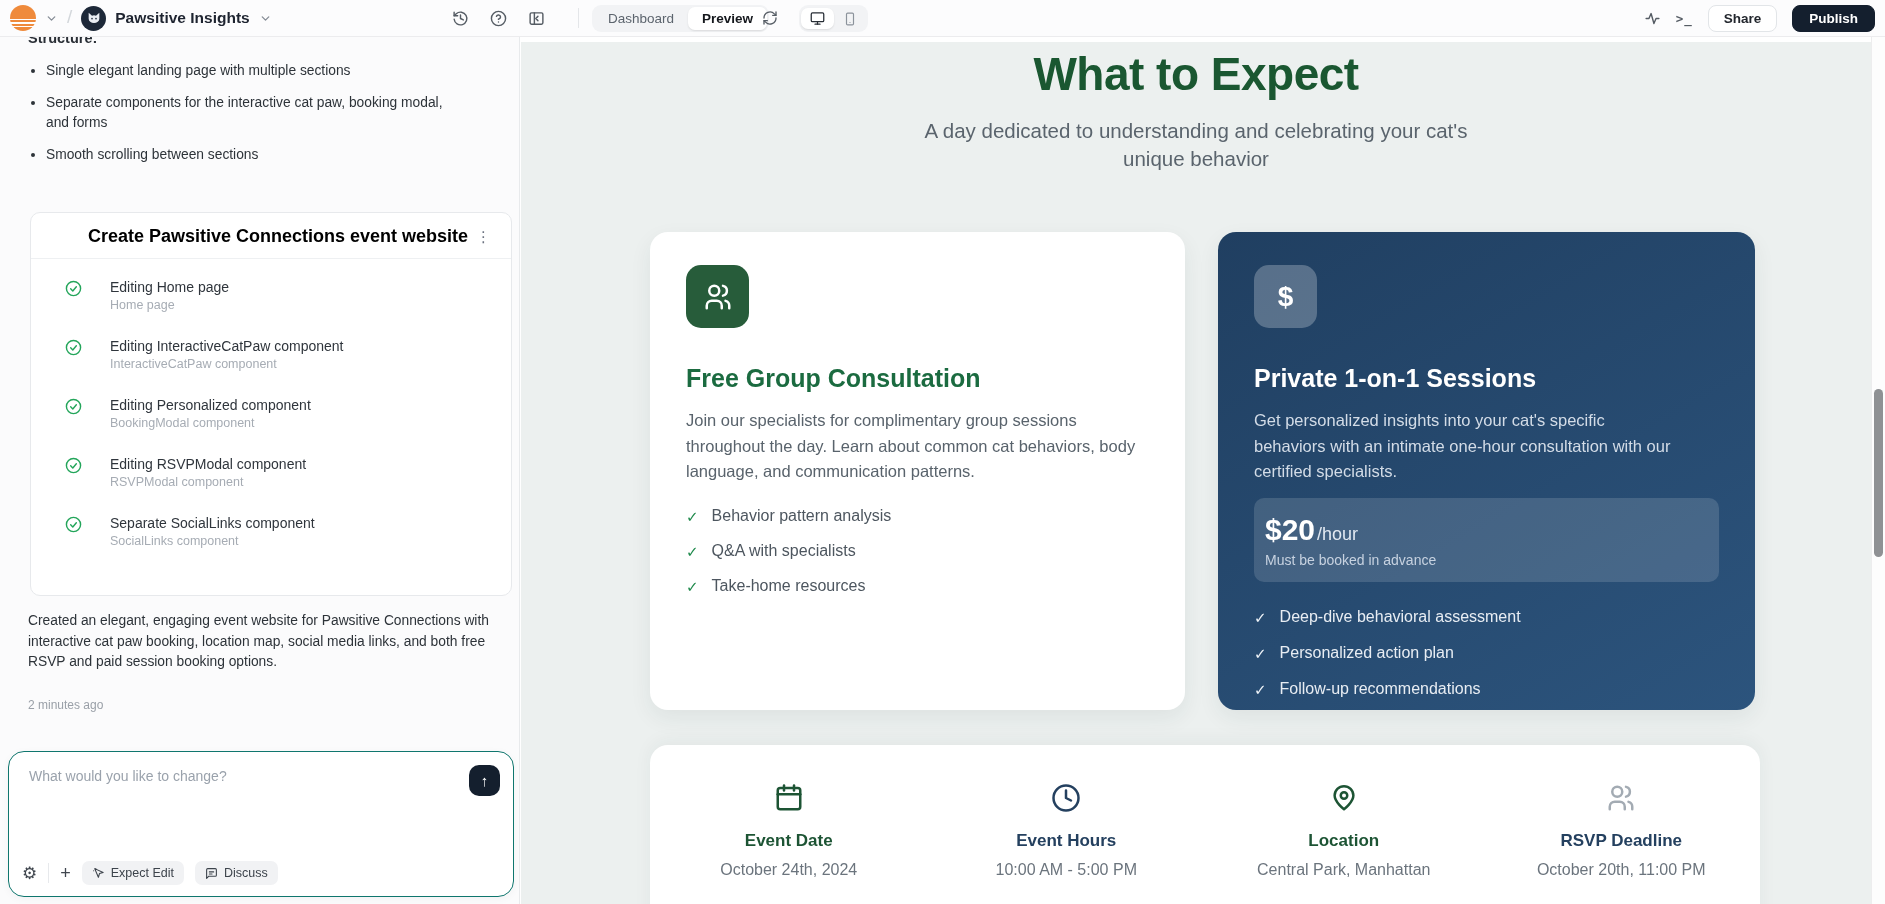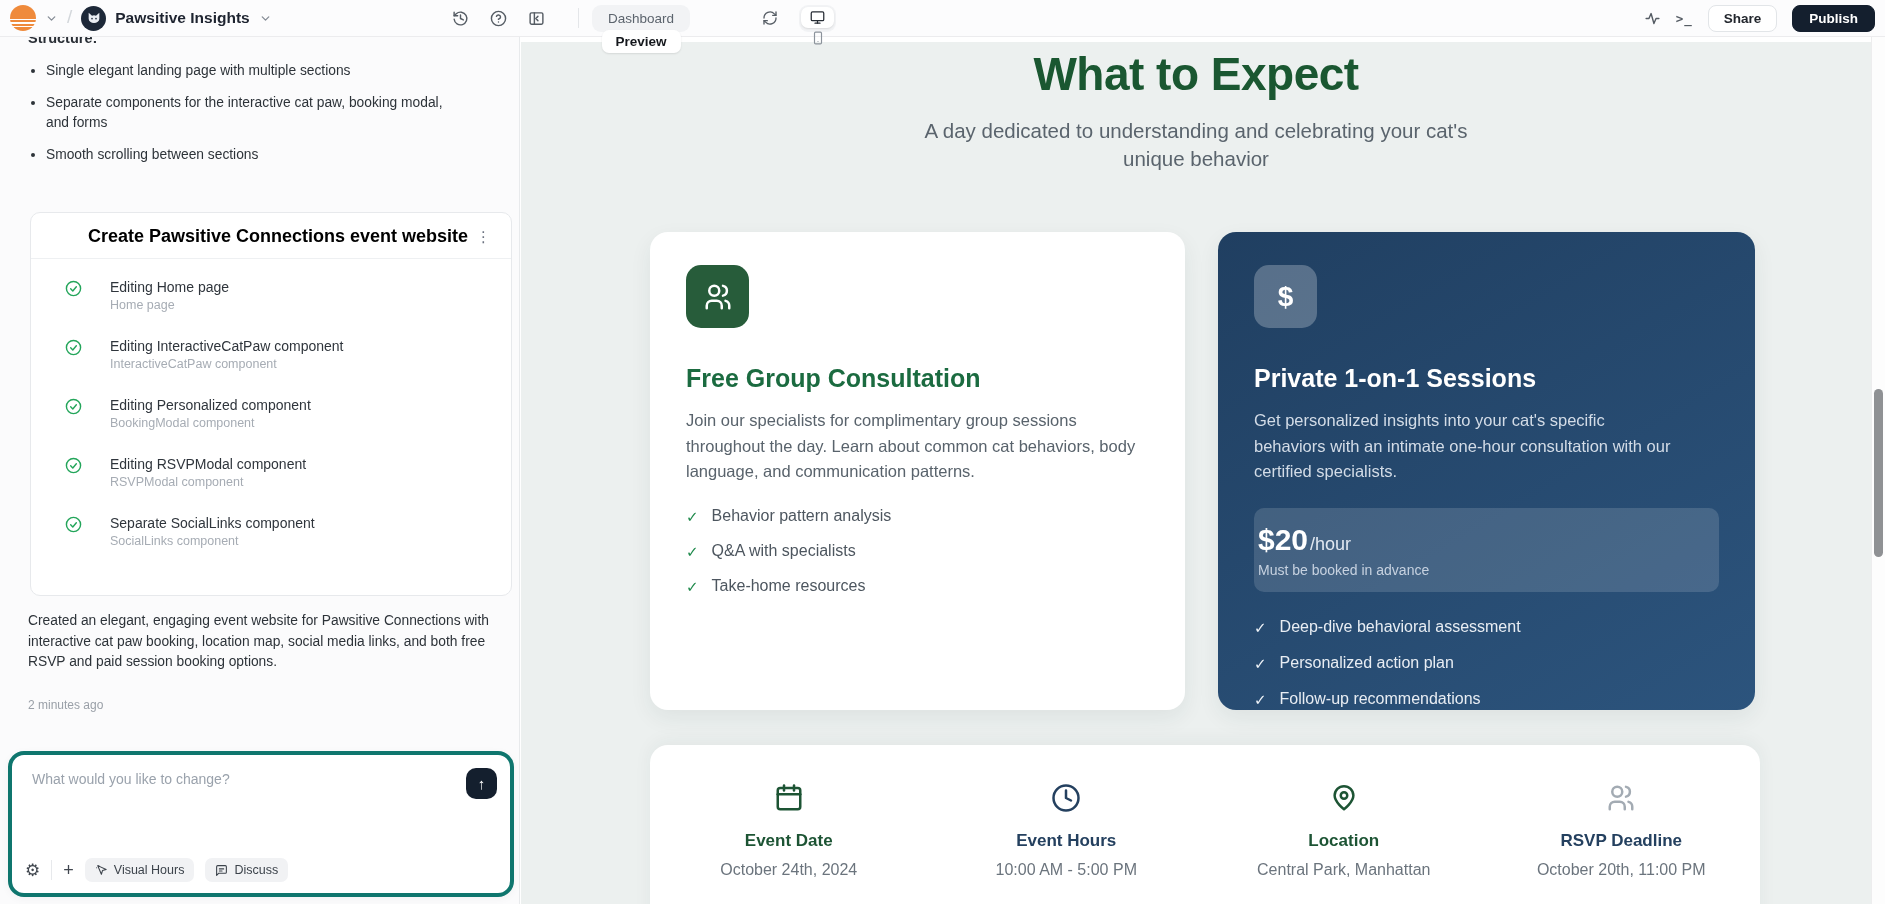--- a/index.html
+++ b/index.html
@@ -11,21 +11,21 @@
   .topbar { position:absolute; left:0; top:0; width:1885px; height:37px; background:#fcfcfd; border-bottom:1px solid #ececee; z-index:30; }
   .tb-left { position:absolute; left:10px; top:0; height:36px; display:flex; align-items:center; gap:9px; }
   .logo { width:26px; height:26px; border-radius:50%;
     background:linear-gradient(to bottom,#ef8a3b 0 52%, #fff 52% 58%, #ef8a3b 58% 66%, #fff 66% 72%, #ef8a3b 72% 80%, #fff 80% 85%, #ef8a3b 85%); }
   .chev { color:#858c95; }
   .slash { color:#d3d7db; font-size:19px; font-weight:300; transform:translateY(-1px); }
   .avatar { width:25px; height:25px; border-radius:50%; background:#1d2838; display:flex; align-items:center; justify-content:center; }
   .proj-name { font-size:15.5px; font-weight:700; color:#1e2430; }
   .tb-icons { position:absolute; left:452px; top:0; height:36px; display:flex; align-items:center; gap:21px; color:#555c64; }
   .tb-div { position:absolute; left:578px; top:8px; width:1px; height:20px; background:#e4e6e9; }
-  .seg { position:absolute; top:5px; height:27px; background:#f2f3f5; border-radius:9px; display:flex; align-items:center; padding:2px;flex-direction:column; }
+  .seg { position:absolute; top:5px; height:27px; background:#f2f3f5; border-radius:9px; display:flex; align-items:center; padding:2px; }
   .seg-tabs { left:592px; }
   .seg-item { font-size:13.5px; color:#5c646d; padding:4px 14px; border-radius:7px; font-weight:500; }
   .seg-item.active { background:#fff; color:#15181d; font-weight:700; box-shadow:0 1px 2px rgba(0,0,0,.10); }
   .tb-refresh { position:absolute; left:762px; top:10px; color:#555c64; }
   .seg-device { left:799px; }
   .seg-dev-item { padding:3px 9px; border-radius:7px; color:#8b929b; display:flex; align-items:center; }
   .seg-dev-item.active { background:#fff; color:#272d35; box-shadow:0 1px 2px rgba(0,0,0,.10); }
   .tb-right { position:absolute; right:10px; top:0; height:36px; display:flex; align-items:center; gap:15px; }
   .term { font-family:"DejaVu Sans Mono","Liberation Mono",monospace; font-size:12.5px; font-weight:700; color:#555c64; letter-spacing:1px; }
   .btn-share { background:#fff; border:1px solid #e2e5e8; border-radius:8px; padding:5px 15px; font-size:13.5px; font-weight:700; color:#23272e; }
@@ -40,21 +40,21 @@
   .task-head { display:flex; justify-content:space-between; align-items:center; padding:13px 14px 11px 16px; border-bottom:1px solid #eef0f2; }
   .task-title { font-size:18px; font-weight:700; color:#000000;margin-left:41px; }
   .kebab { color:#6b7280; font-size:15px; line-height:1; padding:2px 6px; }
   .task-body { padding:20px 16px 0 34px; }
   .task-item { display:flex; gap:28px; margin-bottom:26px; }
   .ti-texts .t1 { font-size:14px; color:#2f353c; }
   .ti-texts .t2 { font-size:12.5px; color:#a6acb4; margin-top:3px; }
   .check-circle { color:#23a55a; flex:0 0 auto; margin-top:1px; }
   .summary { position:absolute; left:28px; top:574px; width:466px; font-size:13.8px; color:#2d3339; line-height:1.5; }
   .timestamp { position:absolute; left:28px; top:661px; font-size:12px; color:#9aa0a8; }
-  .composer { position:absolute; left:8px; bottom:7px; width:506px; height:146px; background:#fff; border:4px solid #0f766e; border-radius:16px; box-shadow:0 2px 8px rgba(0,0,0,.04); }
+  .composer { position:absolute; left:8px; bottom:7px; width:506px; height:146px; background:#fff; border:1px solid #0f766e; border-radius:16px; box-shadow:0 2px 8px rgba(0,0,0,.04); }
   .composer textarea { position:absolute; left:20px; top:16px; width:420px; height:70px; border:none; outline:none; resize:none; font-family:inherit; font-size:14px; color:#2d3339; background:transparent; }
   .composer textarea::placeholder { color:#9aa2ac; }
   .send-btn { position:absolute; right:13px; top:13px; width:31px; height:31px; border-radius:10px; background:#141f2e; color:#fff; display:flex; align-items:center; justify-content:center; font-size:15px; font-weight:700; }
   .comp-row { position:absolute; left:13px; bottom:11px; display:flex; align-items:center; gap:11px; }
   .gear { font-size:17px; color:#41474f; line-height:1; }
   .vdiv { width:1px; height:20px; background:#e7e9ec; }
   .plus { font-size:18px; color:#41474f; line-height:1; font-weight:400; }
   .pill { display:flex; align-items:center; gap:6px; background:#f1f2f4; border-radius:7px; padding:5px 10px; font-size:12.5px; color:#3c434b; font-weight:500; }
 
   
@@ -75,21 +75,21 @@
   .card-free .card-body { color:#59636c; }
   .card-paid .card-body { color:#d3dce7; width:420px; }
   .features { margin-top:22px; }
   .feat { display:flex; align-items:flex-start; gap:13px; margin-bottom:15px; font-size:16px; }
   .card-free .feat { color:#4d565f; }
   .card-free .feat .chk { color:#1f8a4c; }
   .card-paid .features { margin-top:26px; }
   .card-paid .feat { color:#e8edf3; margin-bottom:16px; }
   .card-paid .feat .chk { color:#eef3f8; }
   .chk { font-size:15px; line-height:1.35; }
-  .price-box { margin-top:23px; background:rgba(255,255,255,.14); border-radius:10px; padding:15px 4px 14px; }
+  .price-box { margin-top:13px; background:rgba(255,255,255,.14); border-radius:10px; padding:15px 11px 14px; }
   .price-line { display:flex; align-items:baseline; gap:2px; }
   .price { font-size:30px; font-weight:800; color:#fff; }
   .price-unit { font-size:18px; color:#e2e9f2; }
   .price-note { font-size:14px; color:#c7d2e0; margin-top:5px; }
 
   .info-card { position:absolute; left:129px; top:708px; width:1110px; height:220px; background:#fff; border-radius:18px 18px 0 0; box-shadow:0 -4px 18px rgba(30,50,60,.05); display:grid; grid-template-columns:repeat(4,1fr); padding-top:38px; }
   .info-col { text-align:center; }
   .info-icon { display:flex; justify-content:center; margin-bottom:18px; }
   .info-label { font-size:17px; font-weight:700; }
   .info-value { font-size:16px; color:#6b747d; margin-top:10px; }
@@ -283,21 +283,21 @@
       <span class="vdiv"></span>
       <span class="plus">+</span>
       <div class="pill">
         <span>
             <svg width="13" height="13" viewBox="0 0 24 24" fill="none" stroke="currentColor" stroke-width="2" stroke-linecap="round" stroke-linejoin="round">
               <path d="M5 3l6.8 16 2-6.8L20.6 10z"></path>
               <line x1="3" y1="7" x2="3" y2="7.01"></line>
               <line x1="7" y1="3" x2="7" y2="3.01"></line>
             </svg>
           </span>
-        <span>Visual Hours</span>
+        <span>Expect Edit</span>
       </div>
       <div class="pill">
         <span>
             <svg width="13" height="13" viewBox="0 0 24 24" fill="none" stroke="currentColor" stroke-width="2" stroke-linecap="round" stroke-linejoin="round">
               <path d="M21 15a2 2 0 0 1-2 2H7l-4 4V5a2 2 0 0 1 2-2h14a2 2 0 0 1 2 2z"></path>
               <line x1="8" y1="9" x2="16" y2="9"></line>
               <line x1="8" y1="13" x2="13" y2="13"></line>
             </svg>
           </span>
         <span>Discuss</span>

